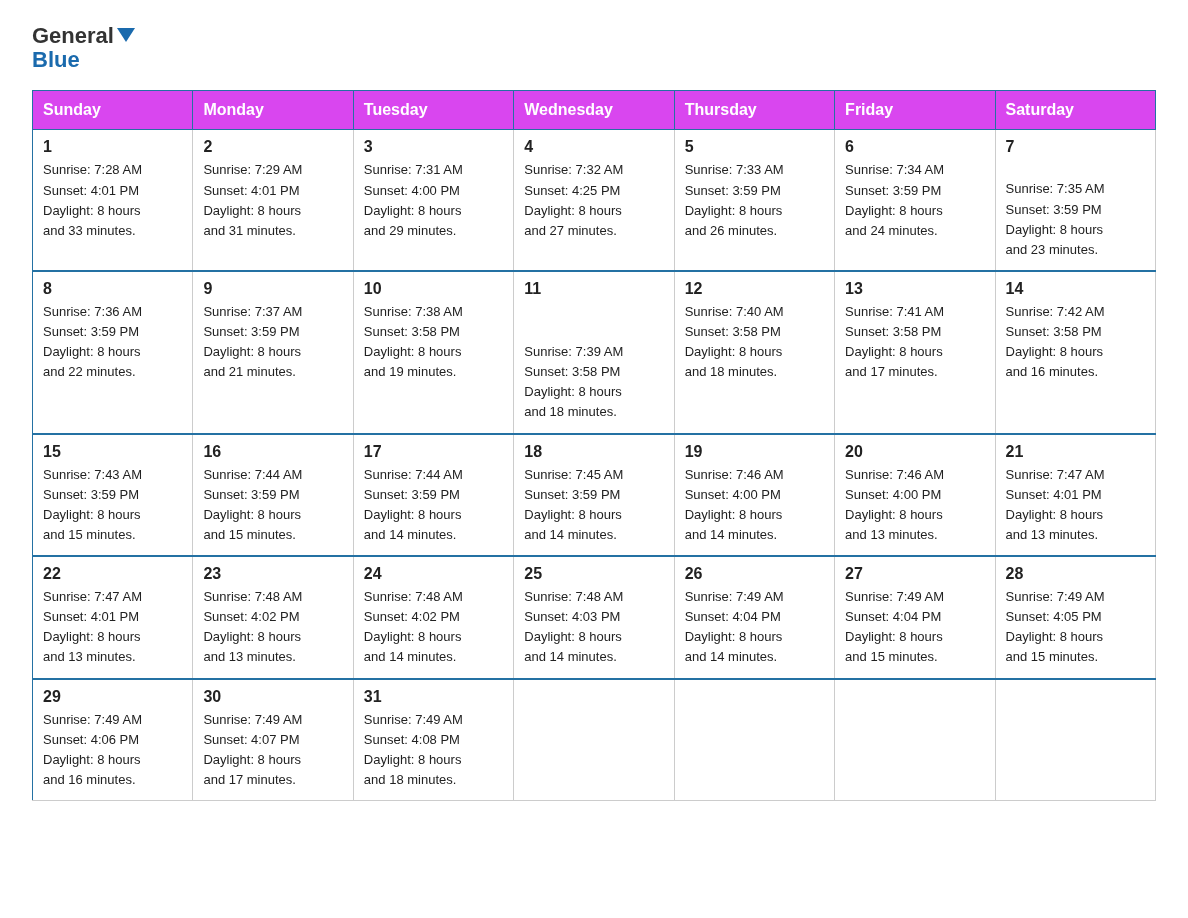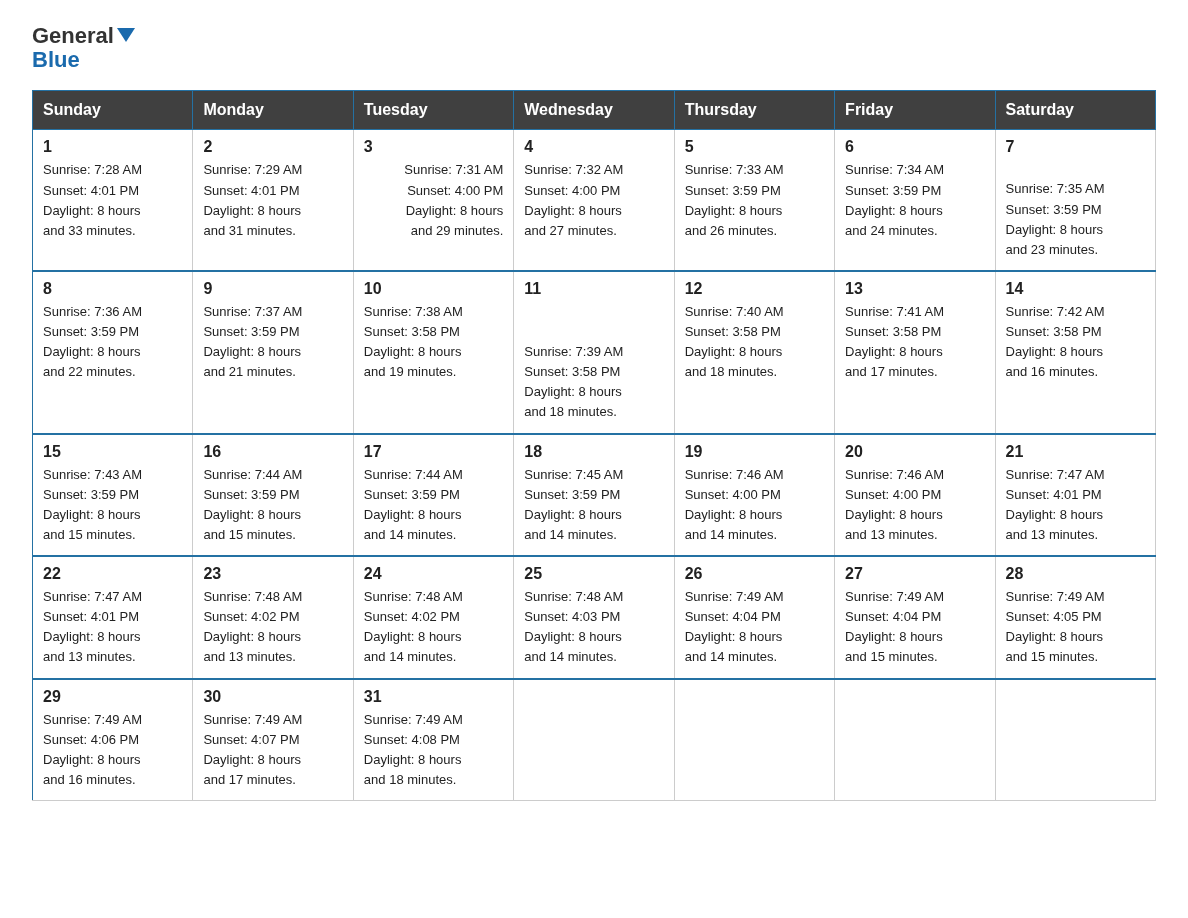--- a/index.html
+++ b/index.html
@@ -48,21 +48,21 @@
       font-size: 20px;
       font-weight: normal;
       color: #555;
       margin-top: 4px;
     }
     .calendar {
       width: 100%;
       border-collapse: collapse;
     }
     .calendar thead th {
-      background: #404040;
+      background: #d946ef;
       color: #fff;
       padding: 10px 10px;
       font-size: 16px;
       font-weight: bold;
       text-align: left;
       border: 1px solid #2471a3;
     }
     .calendar tbody td {
       vertical-align: top;
       padding: 8px 10px 10px 10px;
@@ -125,29 +125,29 @@
         </td>
         <td>
           <span class="day-num">2</span>
           <div class="day-info" style="white-space: pre-line;">Sunrise: 7:29 AM
 Sunset: 4:01 PM
 Daylight: 8 hours
 and 31 minutes.</div>
         </td>
         <td>
           <span class="day-num">3</span>
-          <div class="day-info" style="white-space: pre-line; text-align: right;">Sunrise: 7:31 AM
+          <div class="day-info" style="white-space: pre-line;">Sunrise: 7:31 AM
 Sunset: 4:00 PM
 Daylight: 8 hours
 and 29 minutes.</div>
         </td>
         <td>
           <span class="day-num">4</span>
           <div class="day-info" style="white-space: pre-line;">Sunrise: 7:32 AM
-Sunset: 4:00 PM
+Sunset: 4:25 PM
 Daylight: 8 hours
 and 27 minutes.</div>
         </td>
         <td>
           <span class="day-num">5</span>
           <div class="day-info" style="white-space: pre-line;">Sunrise: 7:33 AM
 Sunset: 3:59 PM
 Daylight: 8 hours
 and 26 minutes.</div>
         </td>

